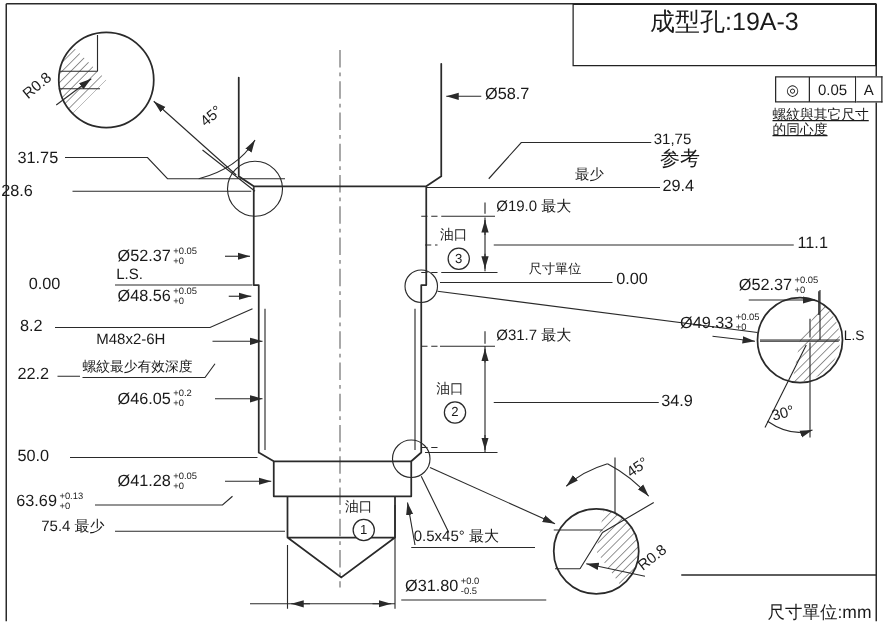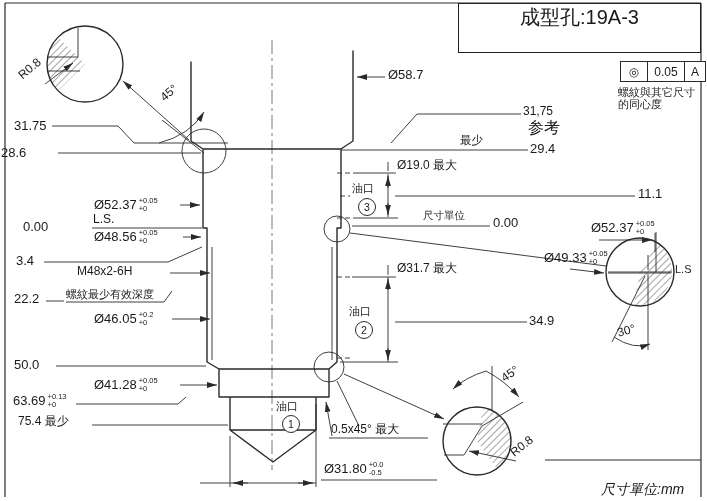--- a/index.html
+++ b/index.html
@@ -18,22 +18,22 @@
   .tol{display:inline-flex;flex-direction:column;font-size:7.5px;line-height:1.1;}
   .rot{transform-origin:left top;}
   .numcircle{position:absolute;width:16px;height:16px;border:1.2px solid #2a2a2a;border-radius:50%;
              font-size:10.5px;display:flex;align-items:center;justify-content:center;background:#fff;}
   #titlebox{position:absolute;left:458px;top:3px;width:241px;height:48px;border:1.5px solid #222;
             display:flex;align-items:flex-start;justify-content:center;font-size:20px;}
   #ctrlframe{position:absolute;left:620px;top:61px;display:flex;}
   #ctrlframe .cell{border:1.2px solid #2a2a2a;height:19px;display:flex;align-items:center;
                    justify-content:center;font-size:12px;background:#fff;}
   #ctrlframe .cell+.cell{border-left:none;}
-  .note{position:absolute;font-size:11px;line-height:1.15;}
-  #unitlbl{position:absolute;left:601px;top:481px;font-size:14px;font-style:italic;}
+  .note{position:absolute;font-size:11px;line-height:1.15;text-decoration:underline;}
+  #unitlbl{position:absolute;left:614px;top:481px;font-size:14px;}
 </style>
 </head>
 <body>
 
 <div id="stage">
 
 <svg width="707" height="501" viewBox="0 0 707 501">
   <defs>
     <pattern id="hp" width="5" height="5" patternUnits="userSpaceOnUse" patternTransform="rotate(45)">
       <line x1="0" y1="0" x2="0" y2="5" stroke="#555" stroke-width="1"></line>
@@ -158,21 +158,21 @@
 </div>
 <div class="lbl" style="left:23px;top:220px">0.00</div>
 <div class="lbl sm" style="left:93px;top:213px">L.S.</div>
 <div class="lbl dim" style="left:94px;top:229px">
   <span>Ø48.56</span>
   <span class="tol">
         <span>+0.05</span>
         <span>+0</span>
       </span>
 </div>
-<div class="lbl" style="left:16px;top:254px">3.4</div>
+<div class="lbl" style="left:16px;top:254px">8.2</div>
 <div class="lbl sm" style="left:77px;top:265px">M48x2-6H</div>
 <div class="lbl" style="left:14px;top:292px">22.2</div>
 <div class="lbl" style="left:66px;top:289px;font-size:11px">螺紋最少有效深度</div>
 <div class="lbl dim" style="left:94px;top:311px">
   <span>Ø46.05</span>
   <span class="tol">
         <span>+0.2</span>
         <span>+0</span>
       </span>
 </div>
@@ -184,21 +184,21 @@
         <span>+0</span>
       </span>
 </div>
 <div class="lbl dim" style="left:13px;top:393px">
   <span>63.69</span>
   <span class="tol">
         <span>+0.13</span>
         <span>+0</span>
       </span>
 </div>
-<div class="lbl sm" style="left:18px;top:415px">75.4 最少</div>
+<div class="lbl sm" style="left:33px;top:415px">75.4 最少</div>
 
 <div class="lbl" style="left:388px;top:68px">Ø58.7</div>
 <div class="lbl sm rot" style="left:158px;top:94px;transform:rotate(-40deg)">45°</div>
 <div class="lbl sm rot" style="left:16px;top:72px;transform:rotate(-40deg)">R0.8</div>
 
 <div class="lbl sm" style="left:523px;top:105px">31,75</div>
 <div class="lbl" style="left:528px;top:120px;font-size:16px">参考</div>
 <div class="lbl" style="left:460px;top:134px;font-size:11.5px">最少</div>
 <div class="lbl" style="left:530px;top:142px">29.4</div>
 <div class="lbl sm" style="left:397px;top:159px">Ø19.0 最大</div>

